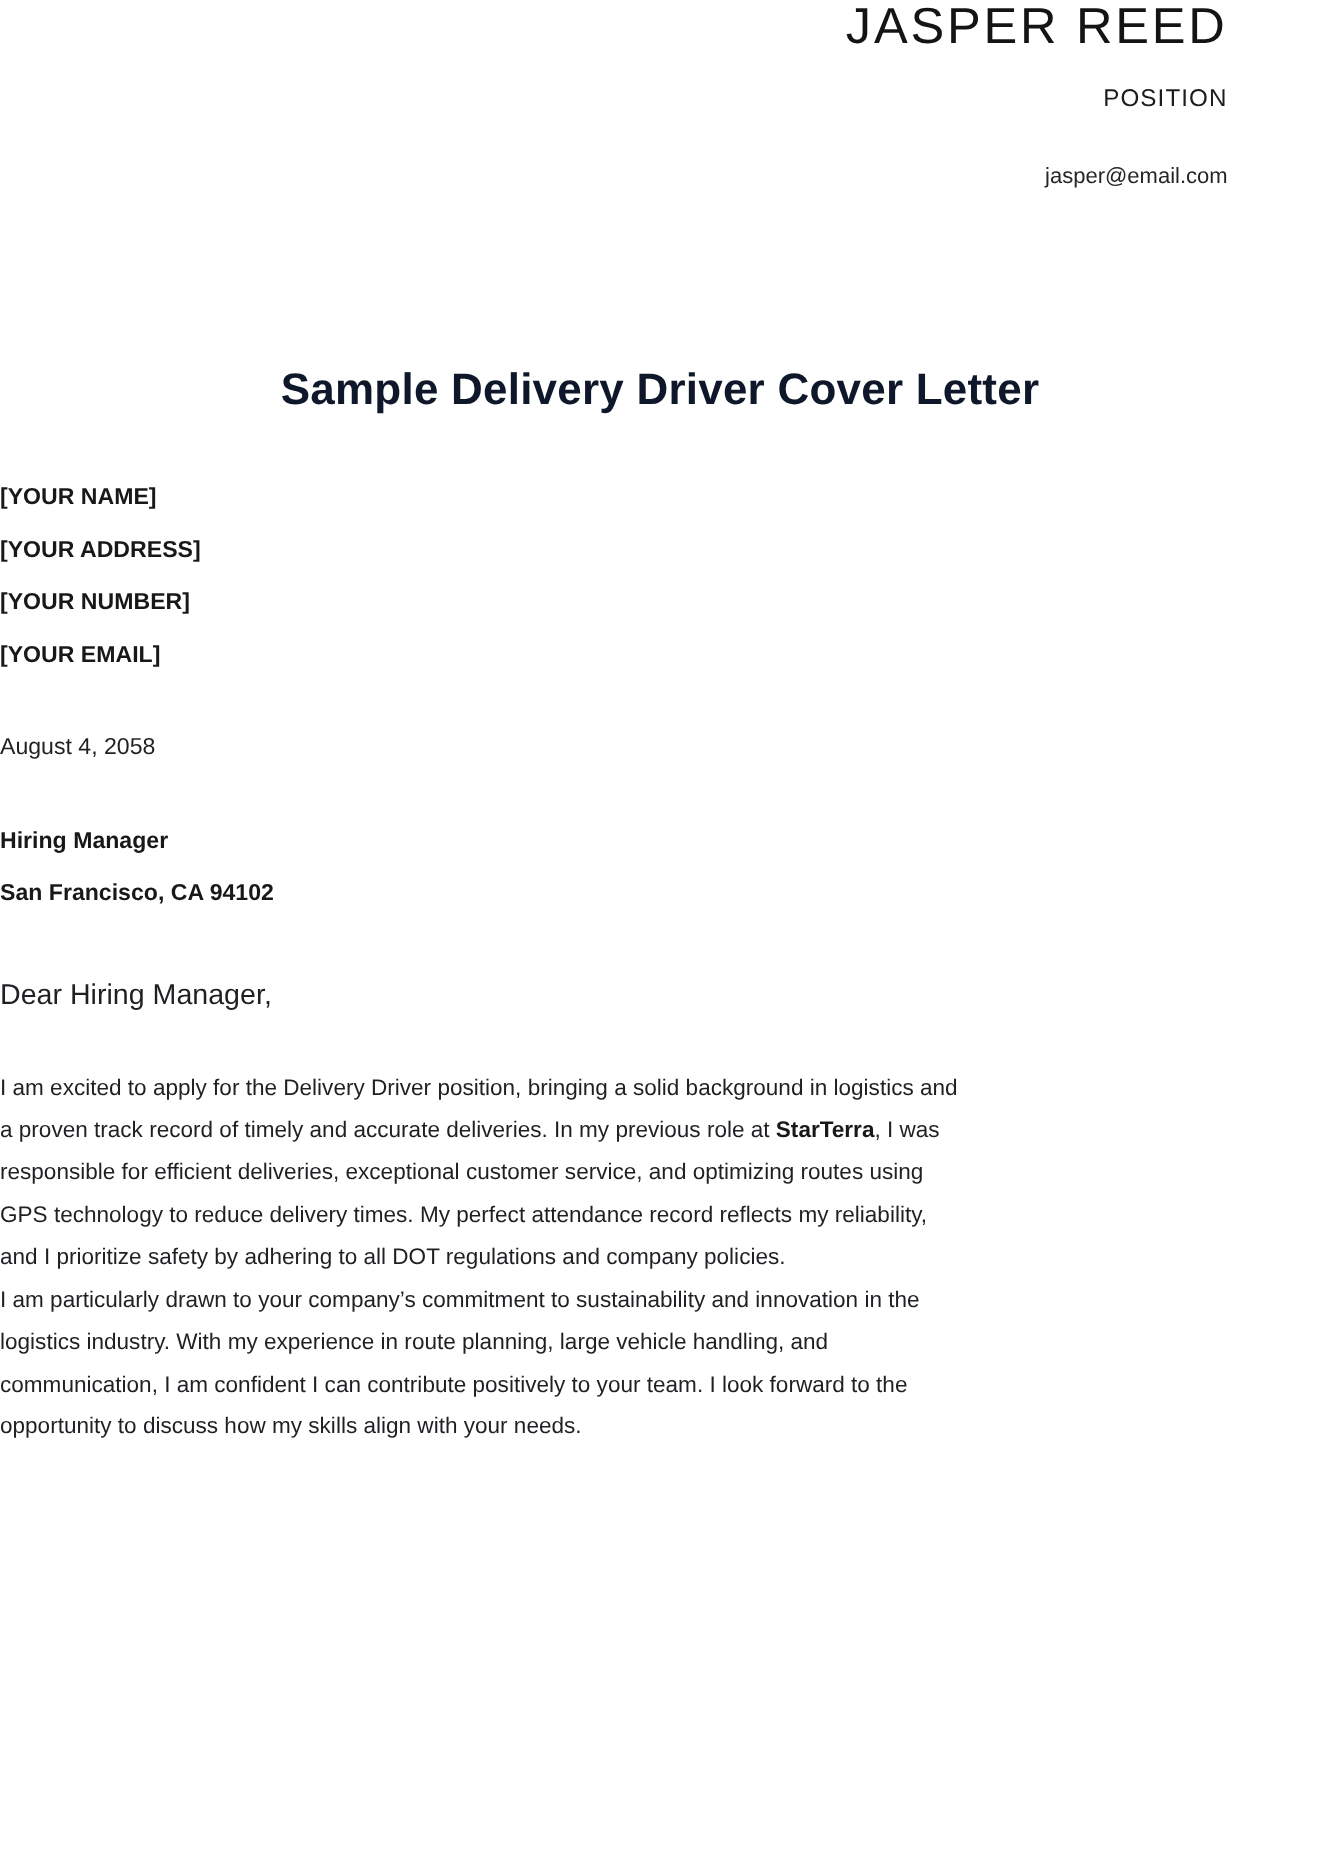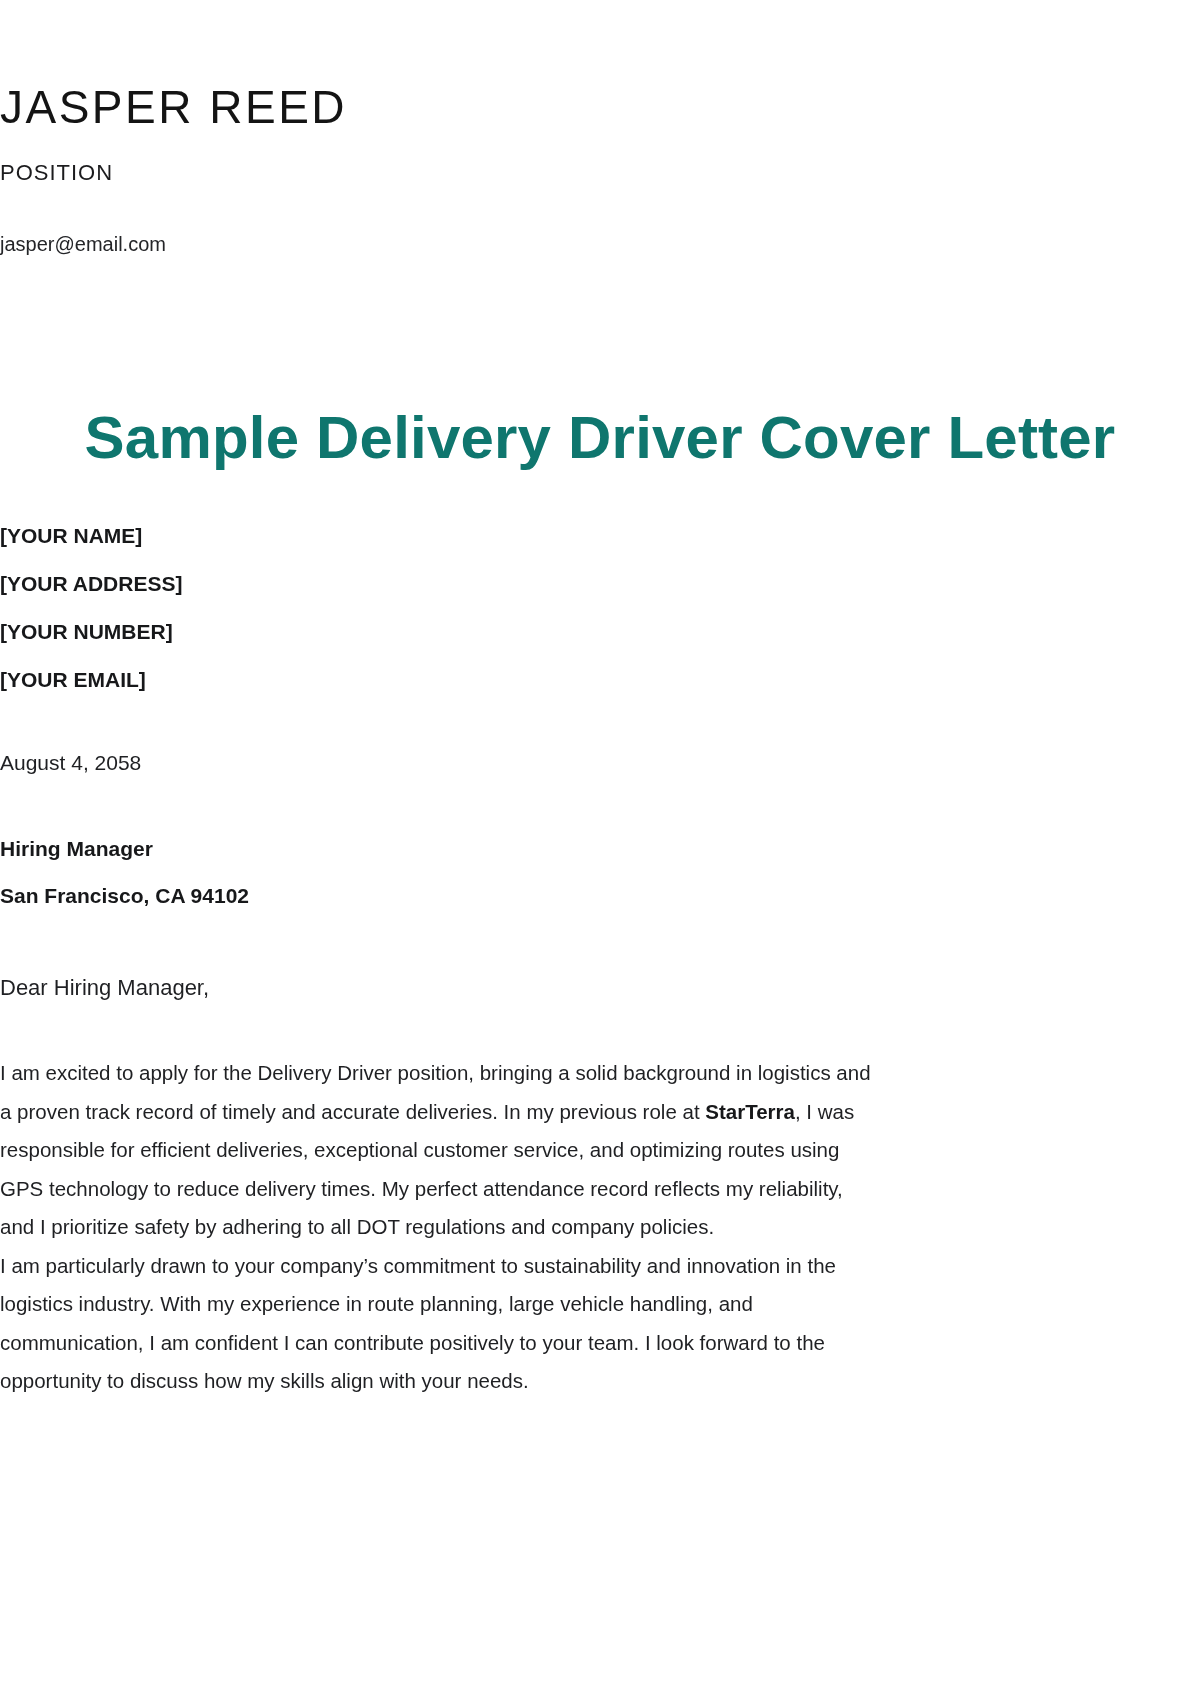--- a/index.html
+++ b/index.html
@@ -17,23 +17,22 @@
   .doc {
     position: relative;
     width: 1200px;
     height: 1696px;
     overflow: hidden;
     background: #ffffff;
   }
 
   
   .letterhead {
-    padding-top: 84px;
     padding-right: 84px; 
-    text-align: left;
+    text-align: right;
   }
   .letterhead-name {
     margin: 0;
     font-size: 46px;
     font-weight: 400;
     letter-spacing: 2.5px;
     line-height: 46px;
     color: #141414;
   }
   .letterhead-position {
@@ -49,25 +48,25 @@
     font-size: 20px;
     font-weight: 400;
     line-height: 24px;
     color: #242528;
   }
 
   
   .doc-title {
     margin: 160px 0 0 0;
     text-align: center;
-    font-size: 60px;
+    font-size: 40px;
     font-weight: 700;
     line-height: 44px;
     letter-spacing: 0.2px;
-    color: #0f766e;
+    color: #0f172a;
   }
 
   
   .letter-col {
   }
 
   .sender-info {
     margin-top: 65px;
   }
   .sender-info .line {
@@ -91,21 +90,21 @@
   .recipient-info .line {
     margin: 0 0 25px 0;
     font-size: 21px;
     font-weight: 700;
     line-height: 22px;
     color: #17181a;
   }
 
   .salutation {
     margin: 70px 4px 0 0;
-    font-size: 22px;
+    font-size: 26px;
     line-height: 22px;
     color: #1f2023;
   }
 
   .body-par {
     width: 880px;
     margin: 0;
     font-size: 20.5px;
     line-height: 38.5px;
     color: #1f2023;

